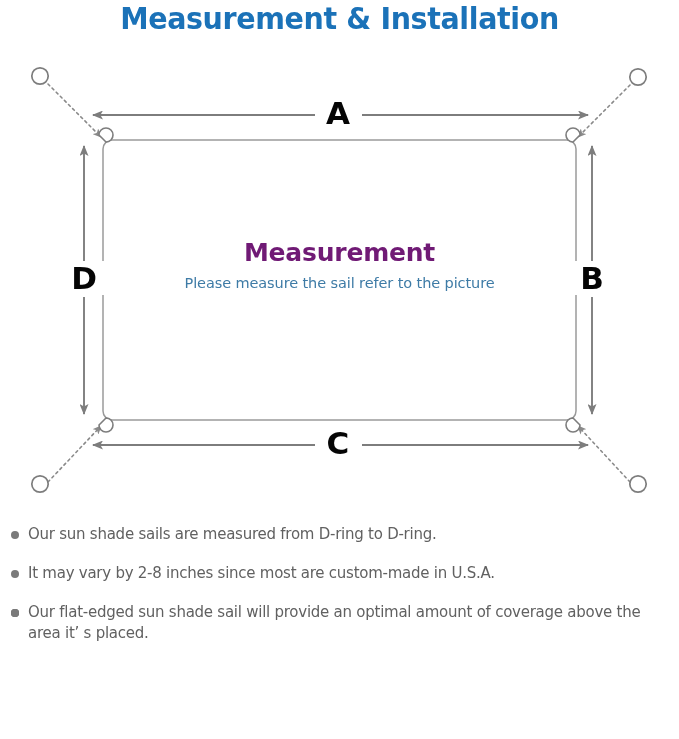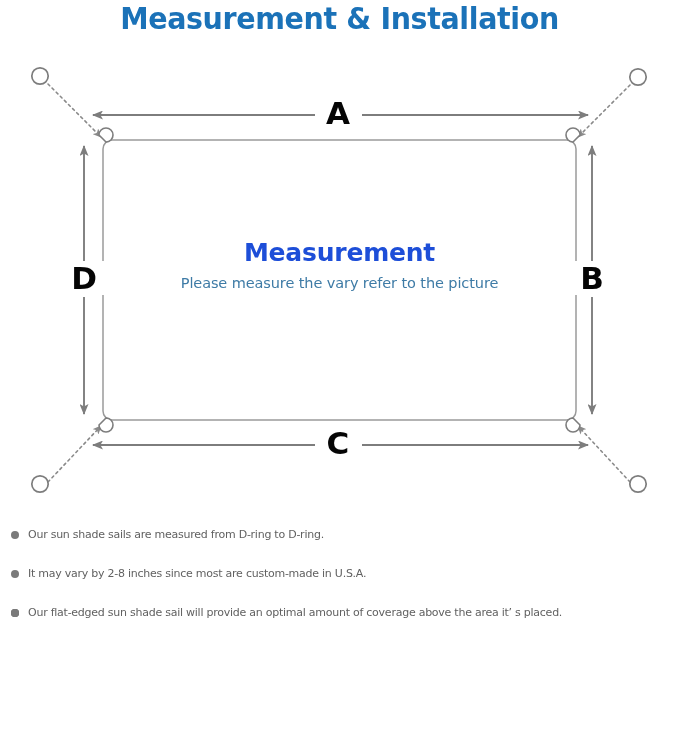--- a/index.html
+++ b/index.html
@@ -50,21 +50,21 @@
     left: 0;
     top: 190px;
     width: 679px;
     text-align: center;
     pointer-events: none;
   }
   .sail-label .main {
     font-family: "DejaVu Sans", sans-serif;
     font-weight: bold;
     font-size: 25px;
-    color: #1d4ed8;
+    color: #701a75;
     line-height: 30px;
     letter-spacing: -0.2px;
   }
   .sail-label .sub {
     font-family: "DejaVu Sans", sans-serif;
     font-weight: normal;
     font-size: 14.5px;
     color: #3e7ba6;
     line-height: 22px;
     margin-top: 4px;
@@ -93,21 +93,21 @@
     left: 0;
     top: 524px;
     width: 679px;
   }
   .bullet-row {
     position: relative;
     padding-left: 28px;
     padding-right: 6px;
     margin-bottom: 18px;
     font-family: "DejaVu Sans", sans-serif;
-    font-size: 11px;
+    font-size: 15px;
     line-height: 21px;
     color: #616161;
     letter-spacing: -0.25px;
   }
   .bullet-row:last-child { margin-bottom: 0; }
   .bullet-dot {
     position: absolute;
     left: 11px;
     top: 7px;
     width: 8px;
@@ -178,21 +178,21 @@
     </g>
   </svg>
 
   <div class="dim-letter dim-a">A</div>
   <div class="dim-letter dim-b">B</div>
   <div class="dim-letter dim-c">C</div>
   <div class="dim-letter dim-d">D</div>
 
   <div class="sail-label">
     <div class="main">Measurement</div>
-    <div class="sub">Please measure the vary refer to the picture</div>
+    <div class="sub">Please measure the sail refer to the picture</div>
   </div>
 </div>
 
 <div class="bullets">
   <div class="bullet-row">
     <span class="bullet-dot"></span>
     <span>Our sun shade sails are measured from D-ring to D-ring.</span>
   </div>
   <div class="bullet-row">
     <span class="bullet-dot"></span>

